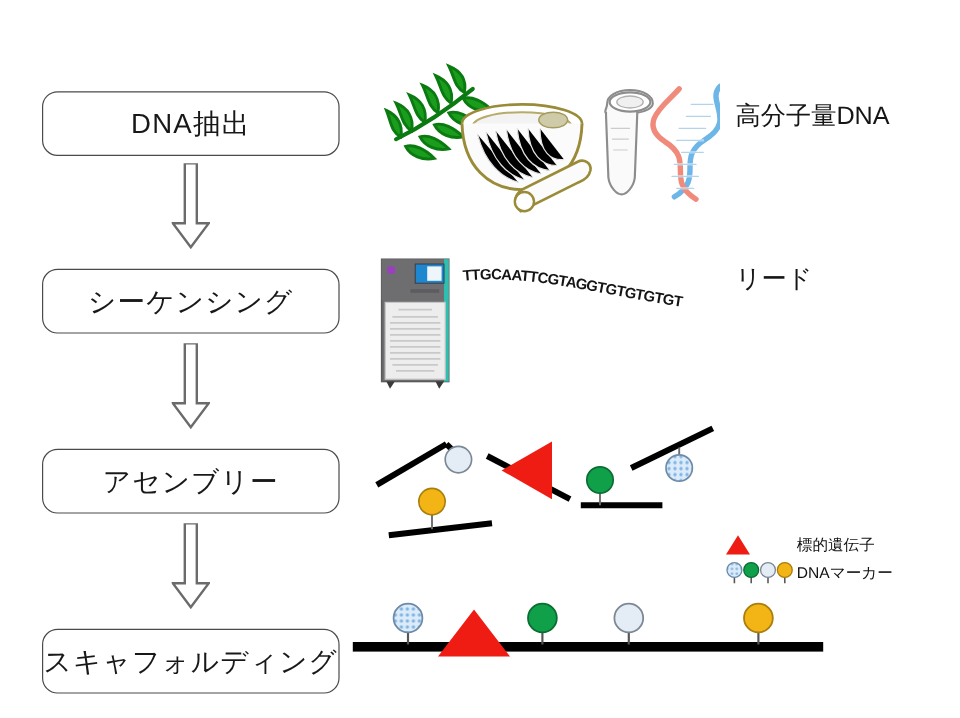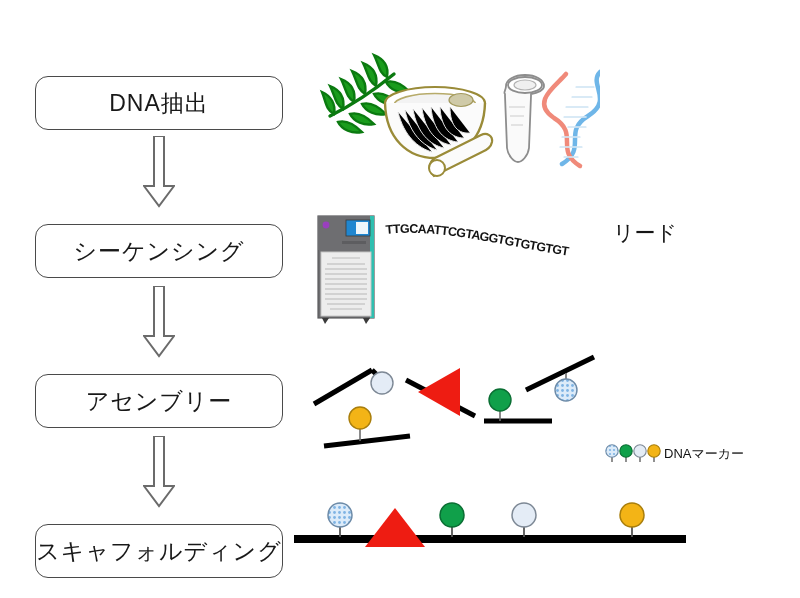--- a/index.html
+++ b/index.html
@@ -294,20 +294,28 @@
           </pattern>
         </defs>
         <circle cx="256" cy="42" r="11" fill="url(#dots-assembly)" stroke="#6d8ba8" stroke-width="1.4"></circle>
       </g>
     </svg>
   </div>
 
   <div id="legend">
     <div class="legend-row">
       <span class="legend-swatch">
+        <svg viewBox="0 0 22 18" width="22" height="18">
+          <polygon points="11,1 21,17 1,17" fill="#ee1c12"></polygon>
+        </svg>
+      </span>
+      <span class="legend-text">標的遺伝子</span>
+    </div>
+    <div class="legend-row">
+      <span class="legend-swatch">
         <svg viewBox="0 0 60 20" width="60" height="20">
           <defs>
             <pattern id="dots-legend" patternUnits="userSpaceOnUse" width="4" height="4">
               <rect width="4" height="4" fill="#dcebf9"></rect>
               <circle cx="2" cy="2" r="1.1" fill="#7fb4e4"></circle>
             </pattern>
           </defs>
           <line x1="8" y1="9" x2="8" y2="18" stroke="#555" stroke-width="1.3"></line>
           <line x1="22" y1="9" x2="22" y2="18" stroke="#555" stroke-width="1.3"></line>
           <line x1="36" y1="9" x2="36" y2="18" stroke="#555" stroke-width="1.3"></line>
@@ -340,20 +348,21 @@
 
       <polygon points="103,8 133,47 73,47" fill="#ee1c12"></polygon>
 
       <circle cx="48" cy="15" r="12" fill="url(#dots-scaffold)" stroke="#6d8ba8" stroke-width="1.5"></circle>
       <circle cx="160" cy="15" r="12" fill="#10a04a" stroke="#0a6e33" stroke-width="1.5"></circle>
       <circle cx="232" cy="15" r="12" fill="#e4ecf6" stroke="#7d8895" stroke-width="1.5"></circle>
       <circle cx="340" cy="15" r="12" fill="#f3b416" stroke="#a97e0c" stroke-width="1.5"></circle>
     </svg>
   </div>
 
+  <div class="stage-label" id="label-hmw">高分子量DNA</div>
 
   <div class="stage-label" id="label-read">リード</div>
 
   <div class="stage-label" id="label-contig">
   </div>
 
 
 </div>
 
 </body></html>

